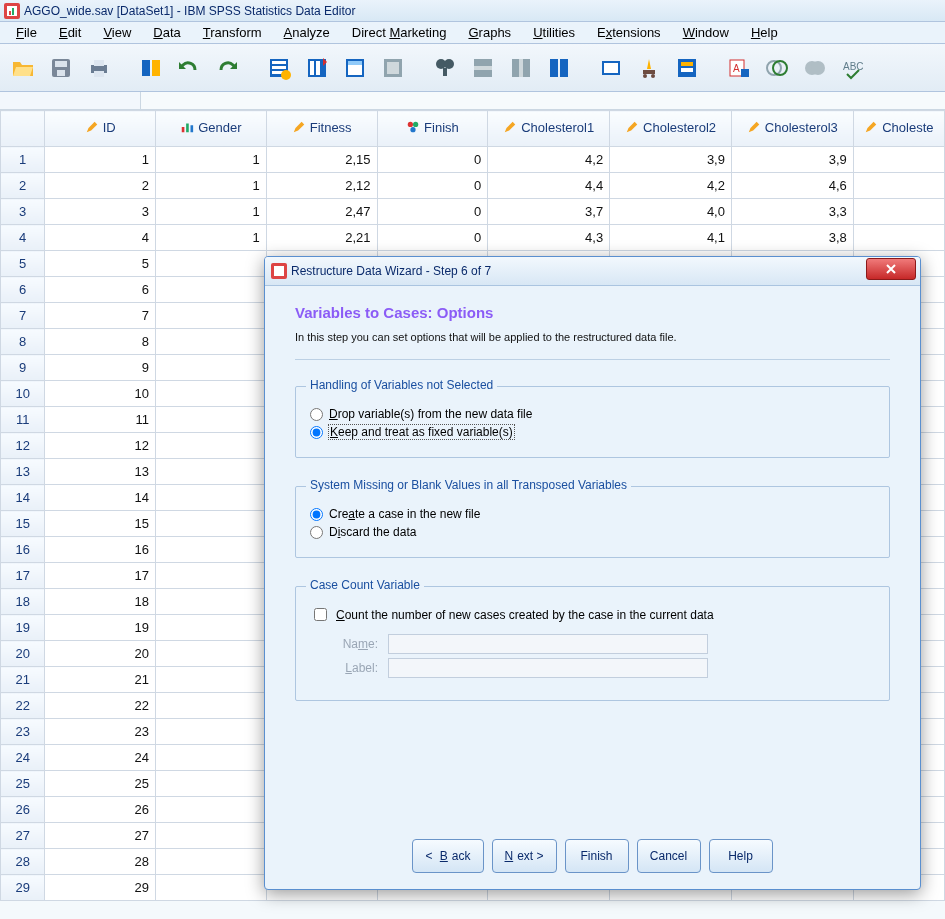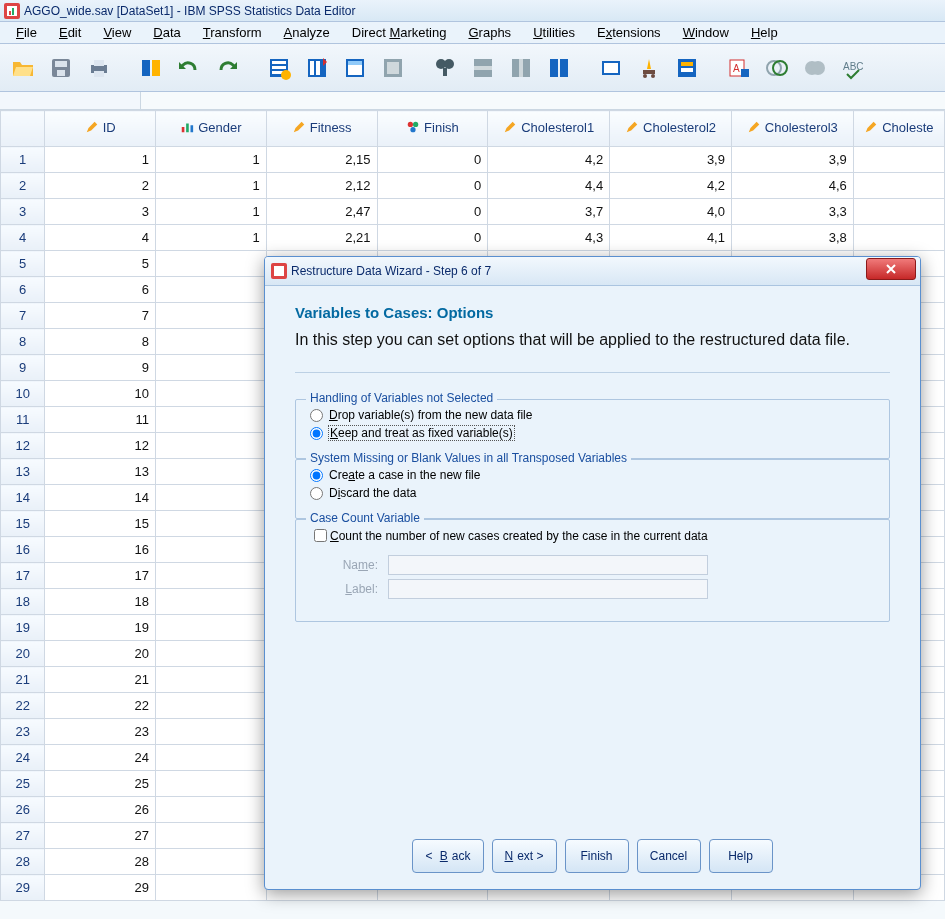--- a/index.html
+++ b/index.html
@@ -118,38 +118,38 @@
   .dlg-close {
     position:absolute; right:4px; top:1px;
     width: 50px; height: 22px;
     background: linear-gradient(#f07a7a,#c62828);
     border:1px solid #8b1a1a;
     border-radius: 3px;
     display:flex;align-items:center;justify-content:center;
     color:#fff; font-weight:bold; font-size:14px;
   }
   .dlg-body { padding: 18px 30px 10px 30px; flex:1; }
-  .dlg-h1 { font-size:15px; font-weight:bold; color:#0369a1; margin-bottom:10px;}
-  .dlg-desc { font-size:16px; color:#111; margin-bottom:23px;}
+  .dlg-h1 { font-size:15px; font-weight:bold; color:#8b5cf6; margin-bottom:10px;}
+  .dlg-desc { font-size:11px; color:#111; margin-bottom:16px;}
   .hr { border:none; border-top:1px solid #bcd0e4; margin:0 0 26px 0;}
   .fieldset {
     border:1px solid #aec6e0;
     border-radius:2px;
-    padding: 4px 14px 14px 14px;
-    margin-bottom:0;
+    padding: 16px 14px 14px 14px;
+    margin-bottom:28px;
     position:relative;
   }
   .fieldset .legend {
     position:absolute; top:-9px; left:10px;
     background:#eaf3fb; padding:0 4px;
     font-size:12px; color:#1a4fa0;
   }
   .radio-row { display:flex; align-items:center; gap:6px; margin:4px 0; font-size:12px;}
   .radio-row input { margin:0; }
-  .checkbox-row { display:flex; align-items:center; margin:2px 0 10px 0; font-size:12px;}
+  .checkbox-row { display:flex; align-items:center; gap:6px; margin:2px 0 10px 0; font-size:12px;}
   .namelabel { display:flex; align-items:center; gap:10px; margin:4px 0 4px 20px;}
   .namelabel label{width:48px; text-align:right; color:#9aa6b5; font-size:12px;}
   .namelabel input{width:320px; height:20px; border:1px solid #c2cedd; background:#f3f6fa;}
   .dotted { outline:1px dotted #555; padding:0 1px;}
   .dlg-buttons {
     display:flex; justify-content:center; gap:8px;
     padding: 10px 0 16px 0;
   }
   .btn {
     min-width:64px; height:26px;

